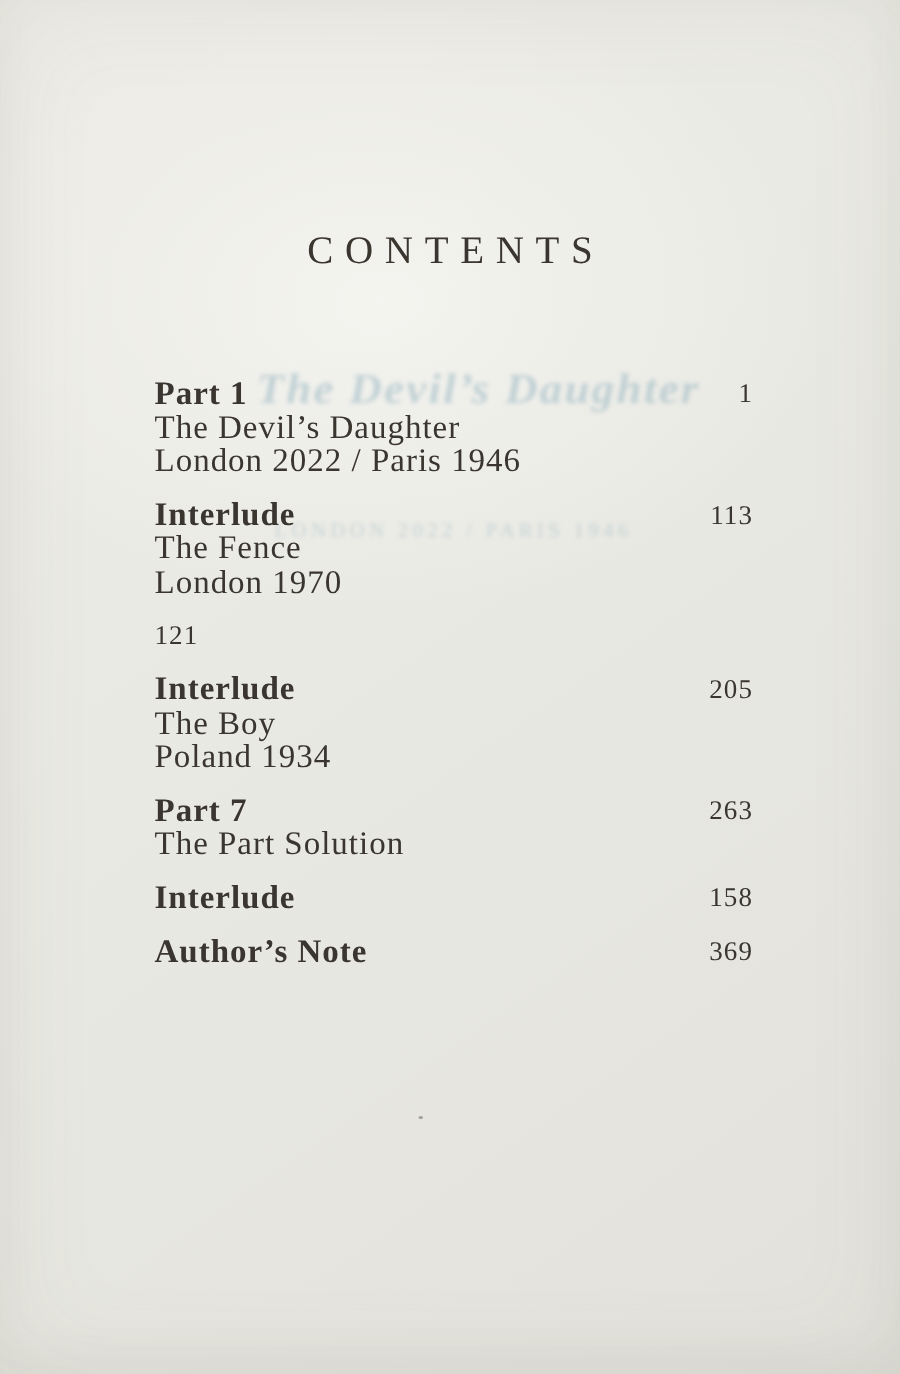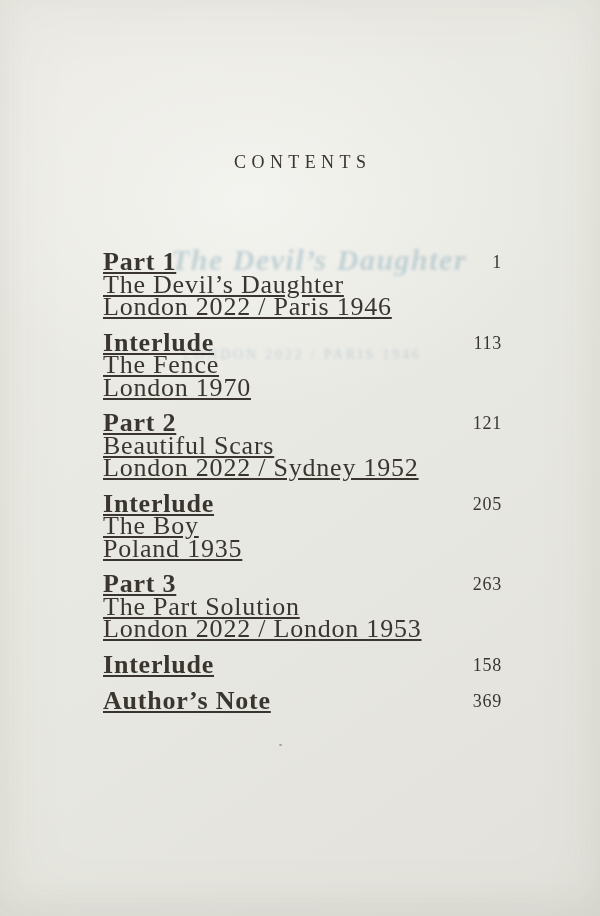--- a/index.html
+++ b/index.html
@@ -15,21 +15,21 @@
     background:
       radial-gradient(ellipse 430px 300px at 42% 22%, rgba(251,251,248,0.55), rgba(251,251,248,0) 70%),
       linear-gradient(145deg, #edece7 0%, #e9e9e3 45%, #e2e1db 100%);
     box-shadow: inset 0 0 70px rgba(110,110,95,0.08), inset 0 -12px 28px rgba(90,90,75,0.05);
     color:#3a362f;
   }
   .page-title {
     position:absolute;
     top:152px; left:0; width:100%;
     text-align:center;
-    font-size:18px;
+    font-size:26px;
     font-weight:normal;
     letter-spacing:0.30em;
     text-indent:0.30em;
     color:#3a352e;
   }
   .ghost {
     position:absolute;
     pointer-events:none;
     white-space:nowrap;
     filter:blur(1.4px);
@@ -55,24 +55,23 @@
     left:103px; top:251px;
     width:399px;
   }
   .entry {
     display:flex;
     justify-content:space-between;
     align-items:flex-start;
     margin-bottom:13px;
   }
   .entry-lines {
-    font-size:26px;
+    font-size:22px;
     line-height:22.5px;
     letter-spacing:0.03em;
-    text-decoration:underline;
   }
   .entry-heading { font-weight:bold; }
   .entry-page {
     font-size:18px;
     line-height:23px;
     letter-spacing:0.04em;
     text-align:right;
   }
   .speck {
     position:absolute;
@@ -105,42 +104,36 @@
   <div class="entry">
     <div class="entry-lines">
       <div class="entry-heading">Interlude</div>
       <div class="entry-subtitle">The Fence</div>
       <div class="entry-setting">London 1970</div>
     </div>
     <div class="entry-page">113</div>
   </div>
 
   <div class="entry">
-    <div class="entry-lines">
-      <div class="entry-heading">Part 2</div>
-      <div class="entry-subtitle">Beautiful Scars</div>
-      <div class="entry-setting">London 2022 / Sydney 1952</div>
-    </div>
     <div class="entry-page">121</div>
   </div>
 
   <div class="entry">
     <div class="entry-lines">
       <div class="entry-heading">Interlude</div>
       <div class="entry-subtitle">The Boy</div>
-      <div class="entry-setting">Poland 1935</div>
+      <div class="entry-setting">Poland 1934</div>
     </div>
     <div class="entry-page">205</div>
   </div>
 
   <div class="entry">
     <div class="entry-lines">
-      <div class="entry-heading">Part 3</div>
+      <div class="entry-heading">Part 7</div>
       <div class="entry-subtitle">The Part Solution</div>
-      <div class="entry-setting">London 2022 / London 1953</div>
     </div>
     <div class="entry-page">263</div>
   </div>
 
   <div class="entry">
     <div class="entry-lines">
       <div class="entry-heading">Interlude</div>
 
     </div>
     <div class="entry-page">158</div>

